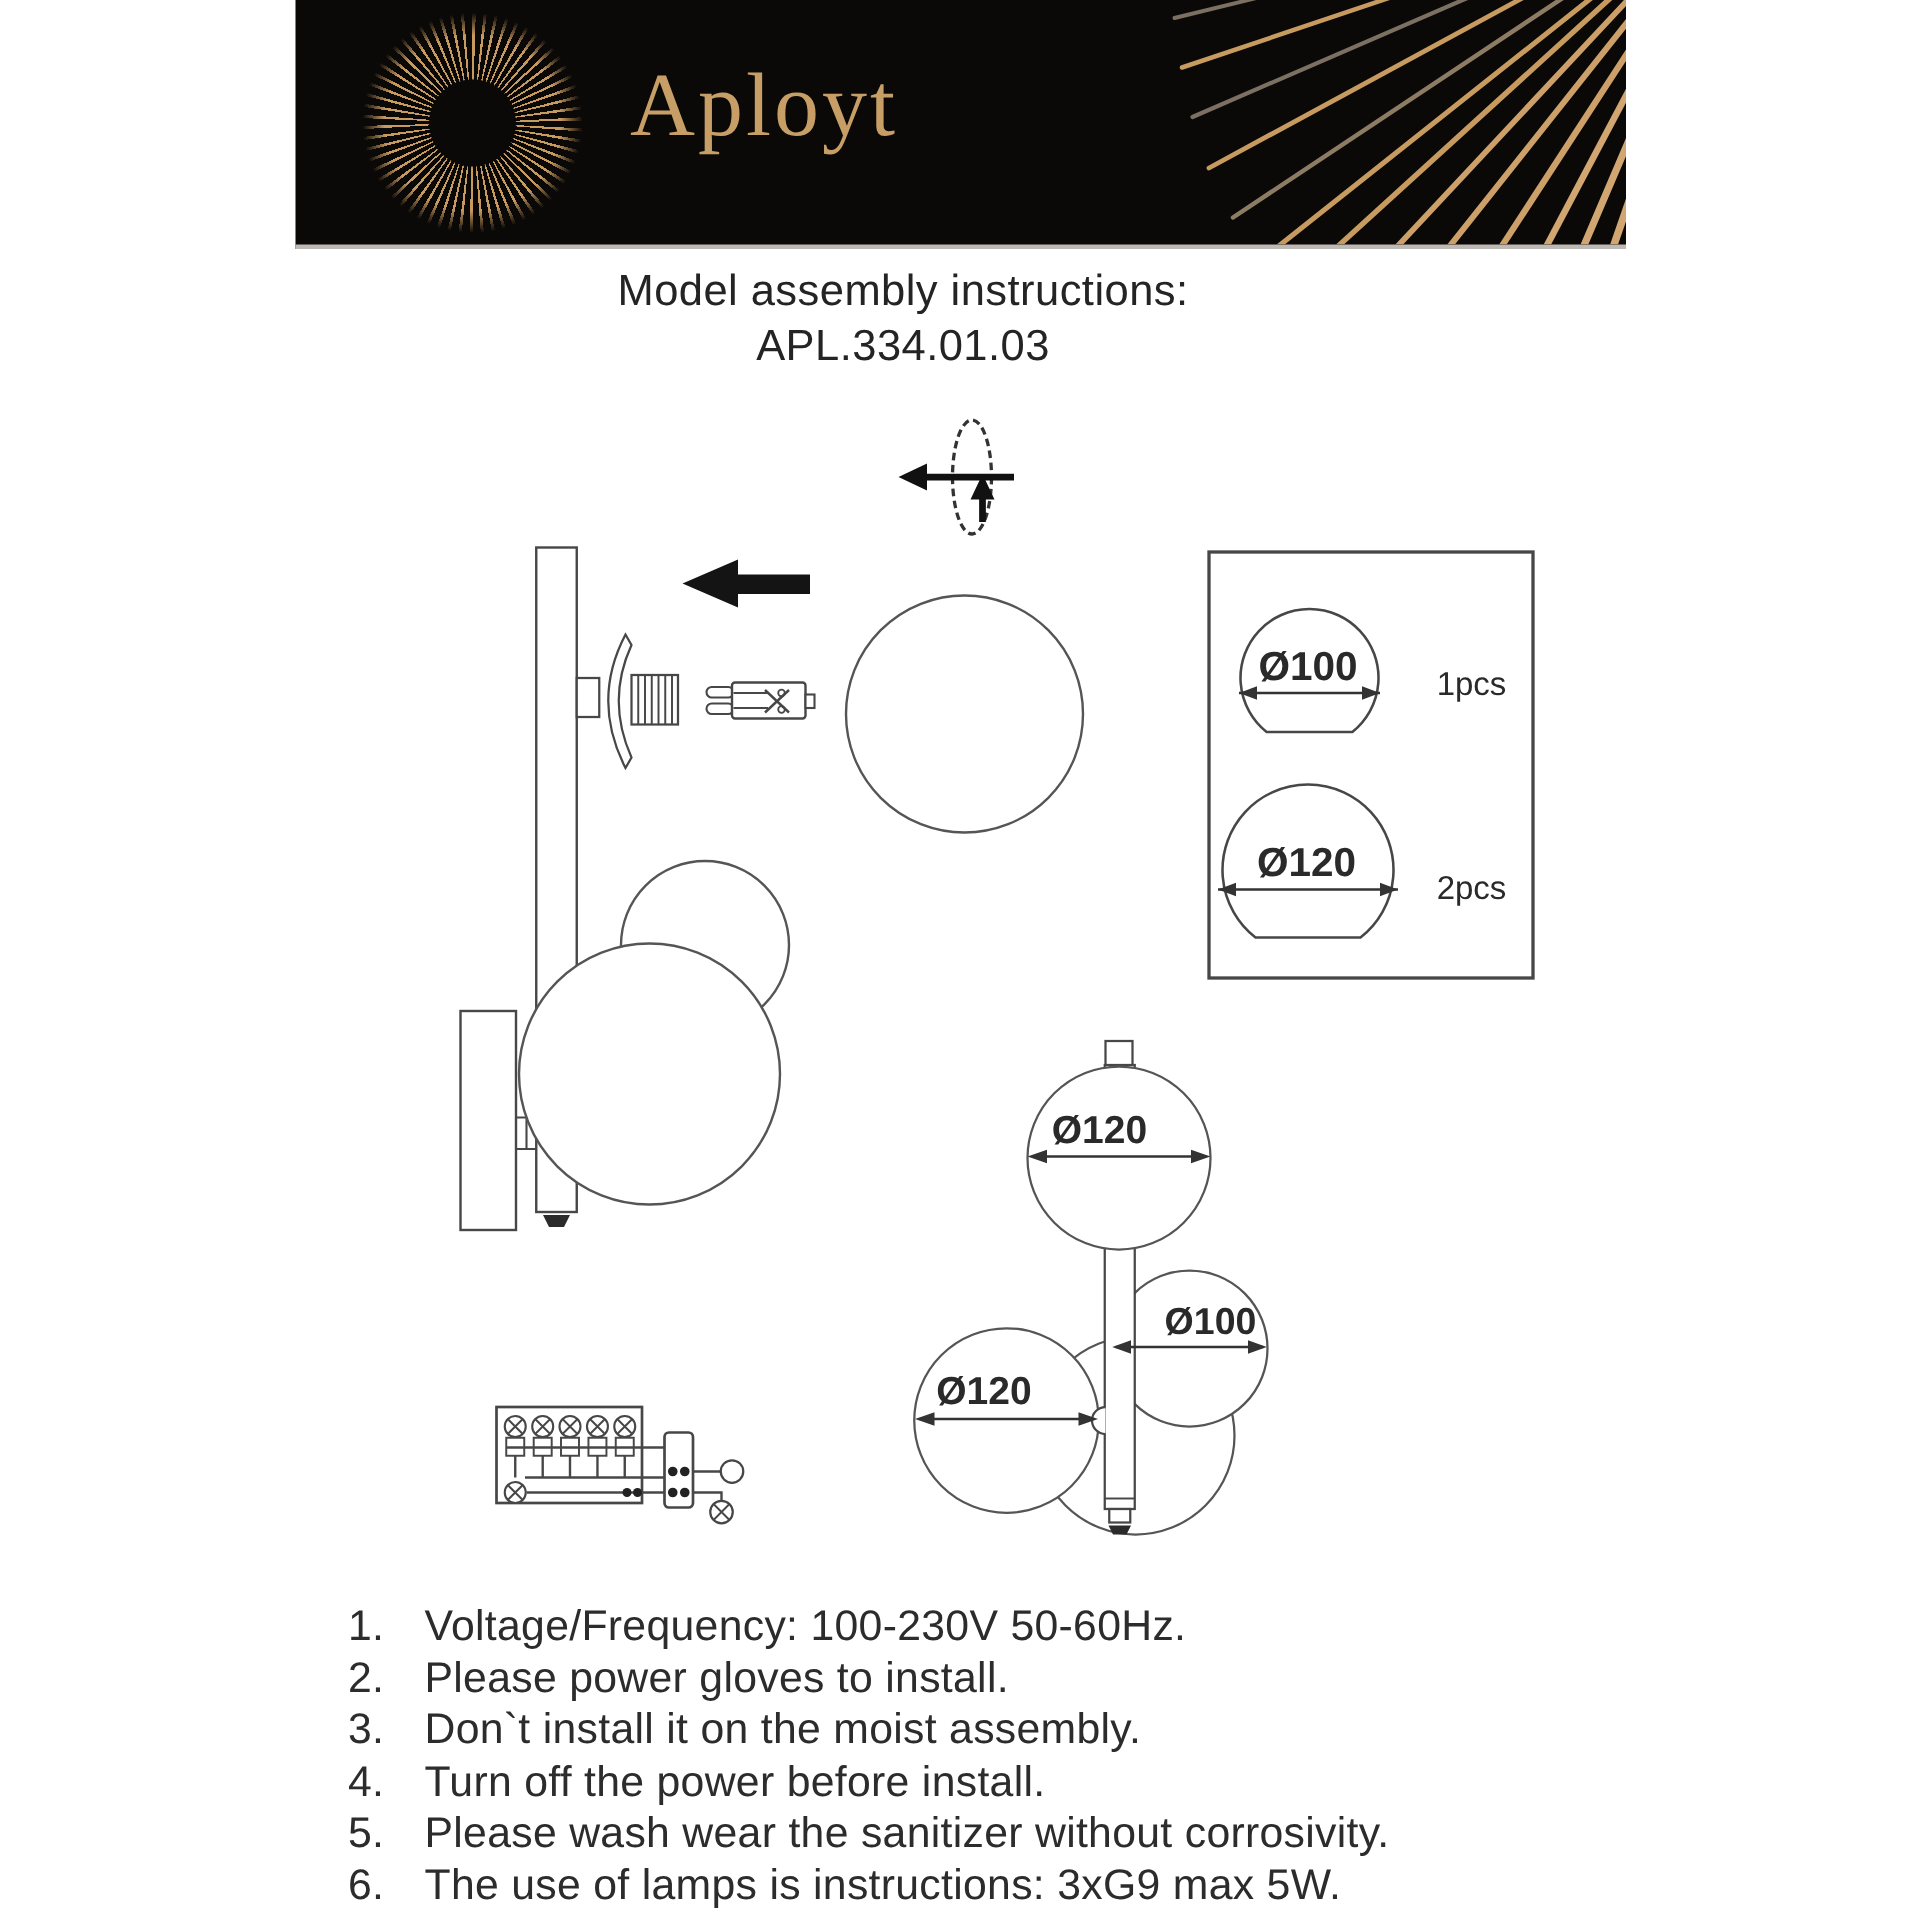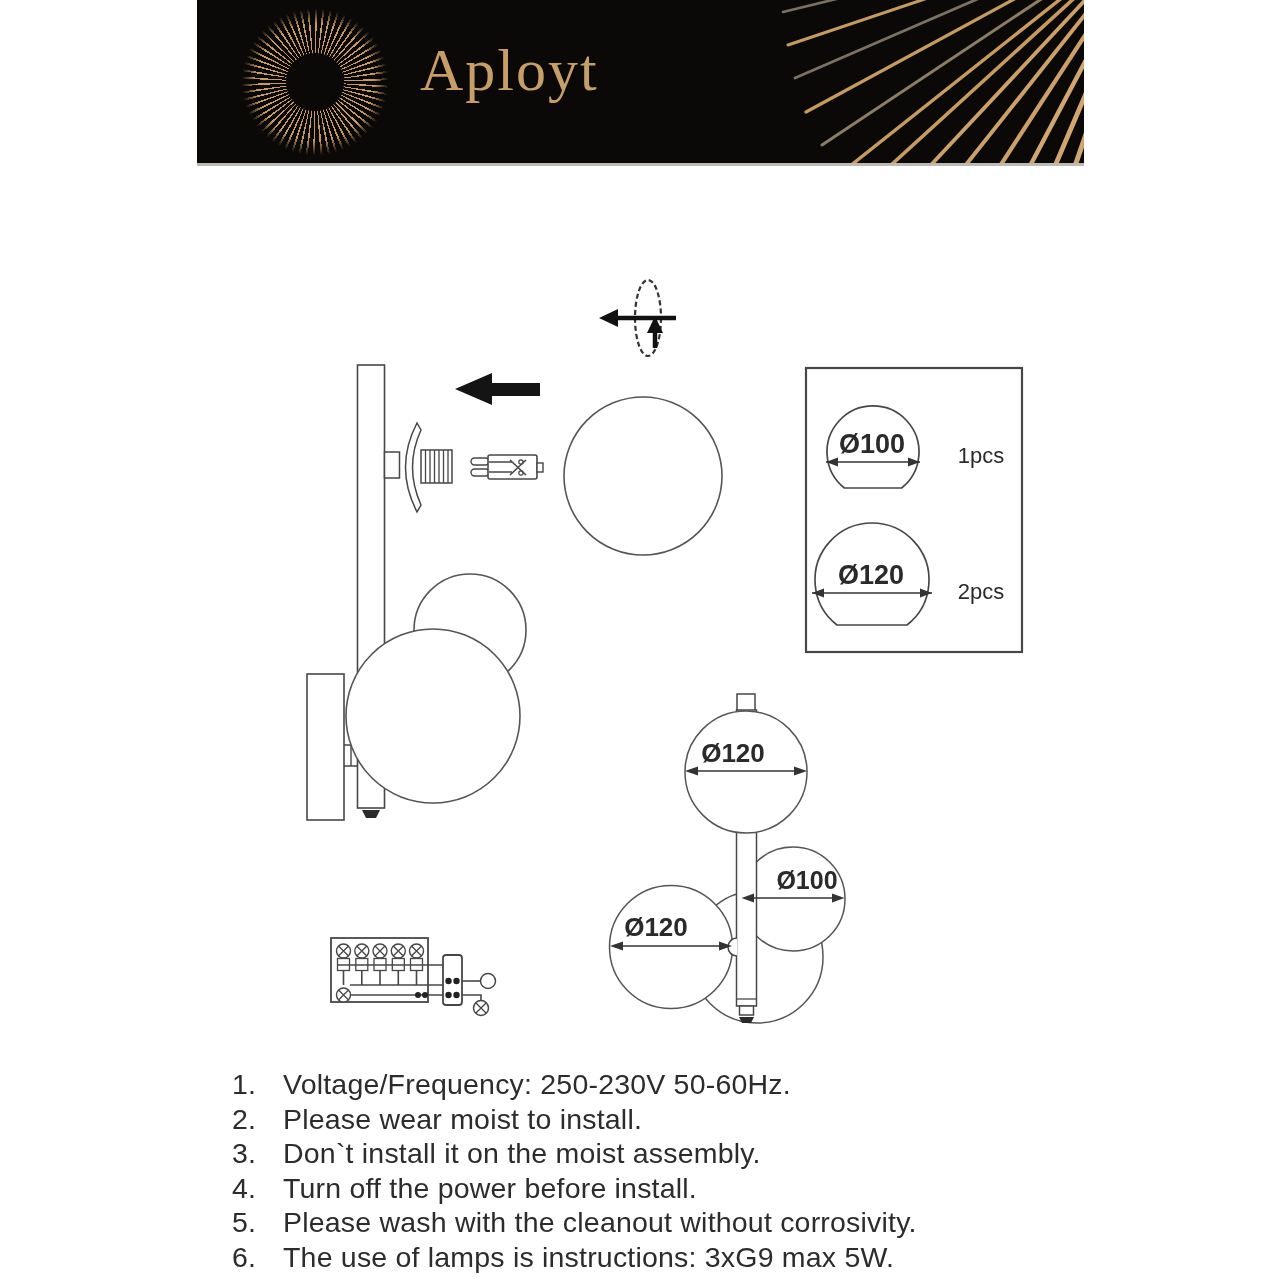--- a/index.html
+++ b/index.html
@@ -53,20 +53,24 @@
         <line x1="963" y1="-80" x2="833" y2="166" stroke="#d2a671" stroke-width="4.4"></line>
         <line x1="963" y1="-80" x2="858" y2="166" stroke="#d2a671" stroke-width="4.8"></line>
         <line x1="963" y1="-80" x2="878" y2="166" stroke="#d2a671" stroke-width="5"></line>
       </g>
     </svg>
     <div class="sunburst"></div>
     <div class="sunburst-core"></div>
     <div class="brand">Aployt</div>
   </header>
 
+  <div class="title-block">
+    <div>Model assembly instructions:</div>
+    <div>APL.334.01.03</div>
+  </div>
 
   <svg class="diag" style="left:280px;top:270px" width="465" height="610" viewBox="280 270 465 610">
 
     <g>
       <ellipse cx="648" cy="318" rx="13" ry="38" fill="none" stroke="#333" stroke-width="2.2" stroke-dasharray="5 3"></ellipse>
       <line x1="676" y1="318" x2="614" y2="318" stroke="#111" stroke-width="4.5"></line>
       <polygon points="599,318 618,309 618,327" fill="#111"></polygon>
       <line x1="655" y1="348" x2="655" y2="327" stroke="#111" stroke-width="4.5"></line>
       <polygon points="655,316 647,333 663,333" fill="#111"></polygon>
     </g>
@@ -205,37 +209,37 @@
     <circle cx="488" cy="981" r="7.5" fill="#fff" stroke="#474747" stroke-width="1.5"></circle>
     <g>
       <circle cx="481" cy="1008" r="7.5" fill="#fff" stroke="#474747" stroke-width="1.5"></circle>
       <path d="M475.7,1002.7 L486.3,1013.3 M475.7,1013.3 L486.3,1002.7" stroke="#474747" stroke-width="1.3" fill="none"></path>
     </g>
   </svg>
 
   <div class="inst">
     <div class="row">
       <span class="num">1.</span>
-      <span>Voltage/Frequency: 250-230V 50-60Hz.</span>
+      <span>Voltage/Frequency: 100-230V 50-60Hz.</span>
     </div>
     <div class="row">
       <span class="num">2.</span>
-      <span>Please wear moist to install.</span>
+      <span>Please power gloves to install.</span>
     </div>
     <div class="row">
       <span class="num">3.</span>
       <span>Don`t install it on the moist assembly.</span>
     </div>
     <div class="row">
       <span class="num">4.</span>
       <span>Turn off the power before install.</span>
     </div>
     <div class="row">
       <span class="num">5.</span>
-      <span>Please wash with the cleanout without corrosivity.</span>
+      <span>Please wash wear the sanitizer without corrosivity.</span>
     </div>
     <div class="row">
       <span class="num">6.</span>
       <span>The use of lamps is instructions: 3xG9 max 5W.</span>
     </div>
   </div>
 
 </div>
 
 </body></html>

